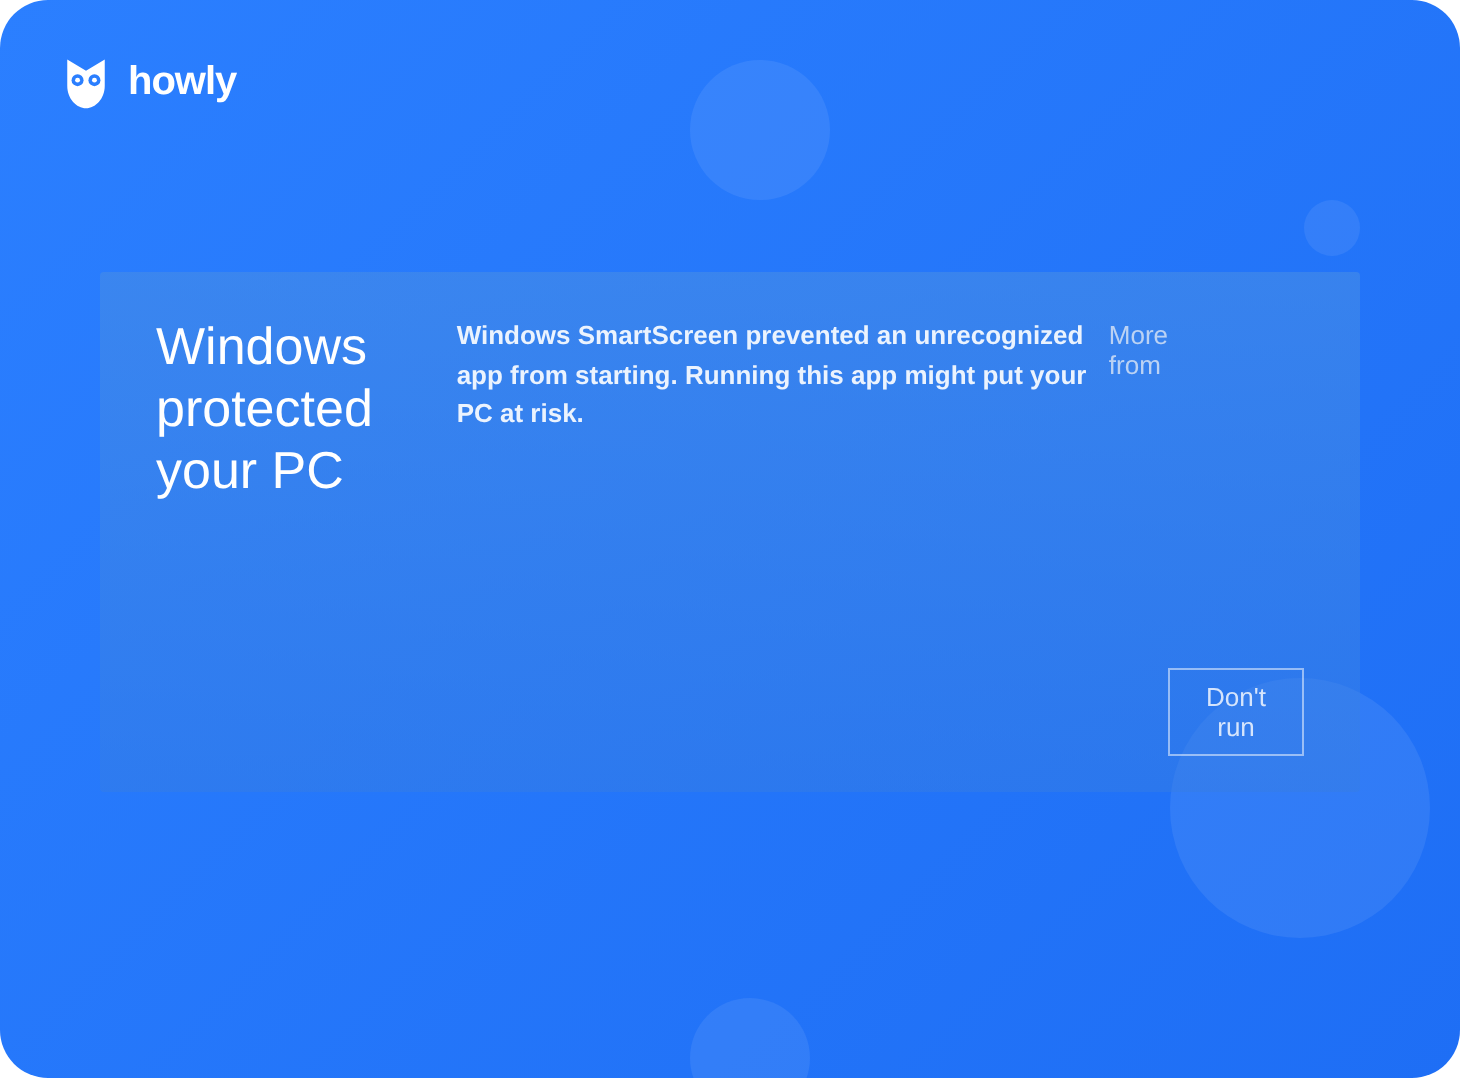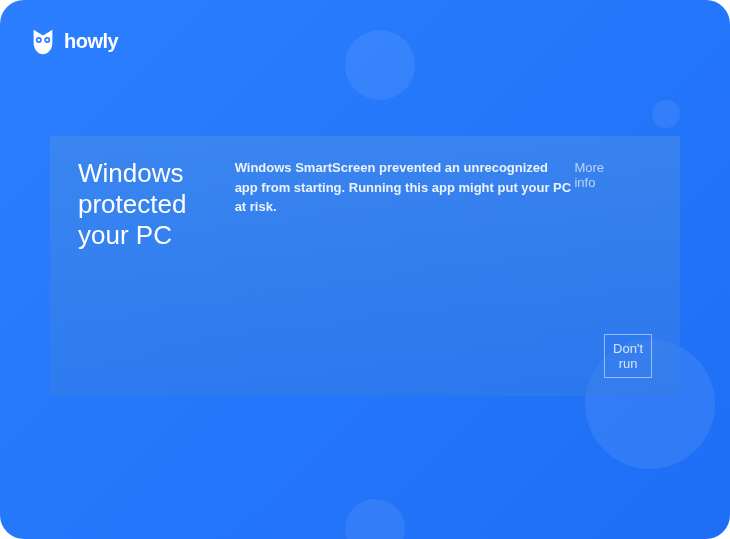--- a/index.html
+++ b/index.html
@@ -103,21 +103,21 @@
     }
     .dialog-footer {
       margin-top: auto;
       display: flex;
       justify-content: flex-end;
     }
     .btn {
       background: transparent;
       border: 1px solid rgba(255, 255, 255, 0.5);
       color: rgba(255, 255, 255, 0.8);
-      padding: 6px 8px;
+      padding: 6px 18px;
       font-size: 13px;
       cursor: pointer;
       font-family: inherit;
       font-weight: 300;
     }
   </style>
 </head>
 <body>
 
 <div class="container">
@@ -135,18 +135,18 @@
         <circle cx="11.5" cy="15" r="1.3" fill="#fff"></circle>
         <circle cx="20.5" cy="15" r="1.3" fill="#fff"></circle>
       </svg>
     </span>
     <span class="logo-text">howly</span>
   </div>
 
   <div class="dialog">
     <div class="dialog-title">Windows protected your PC</div>
     <div class="dialog-body">Windows SmartScreen prevented an unrecognized app from starting. Running this app might put your PC at risk.</div>
-    <a class="more-info">More info</a>
+    <a class="more-info">More from</a>
     <div class="dialog-footer">
       <button class="btn">Don't run</button>
     </div>
   </div>
 </div>
 
 </body></html>

